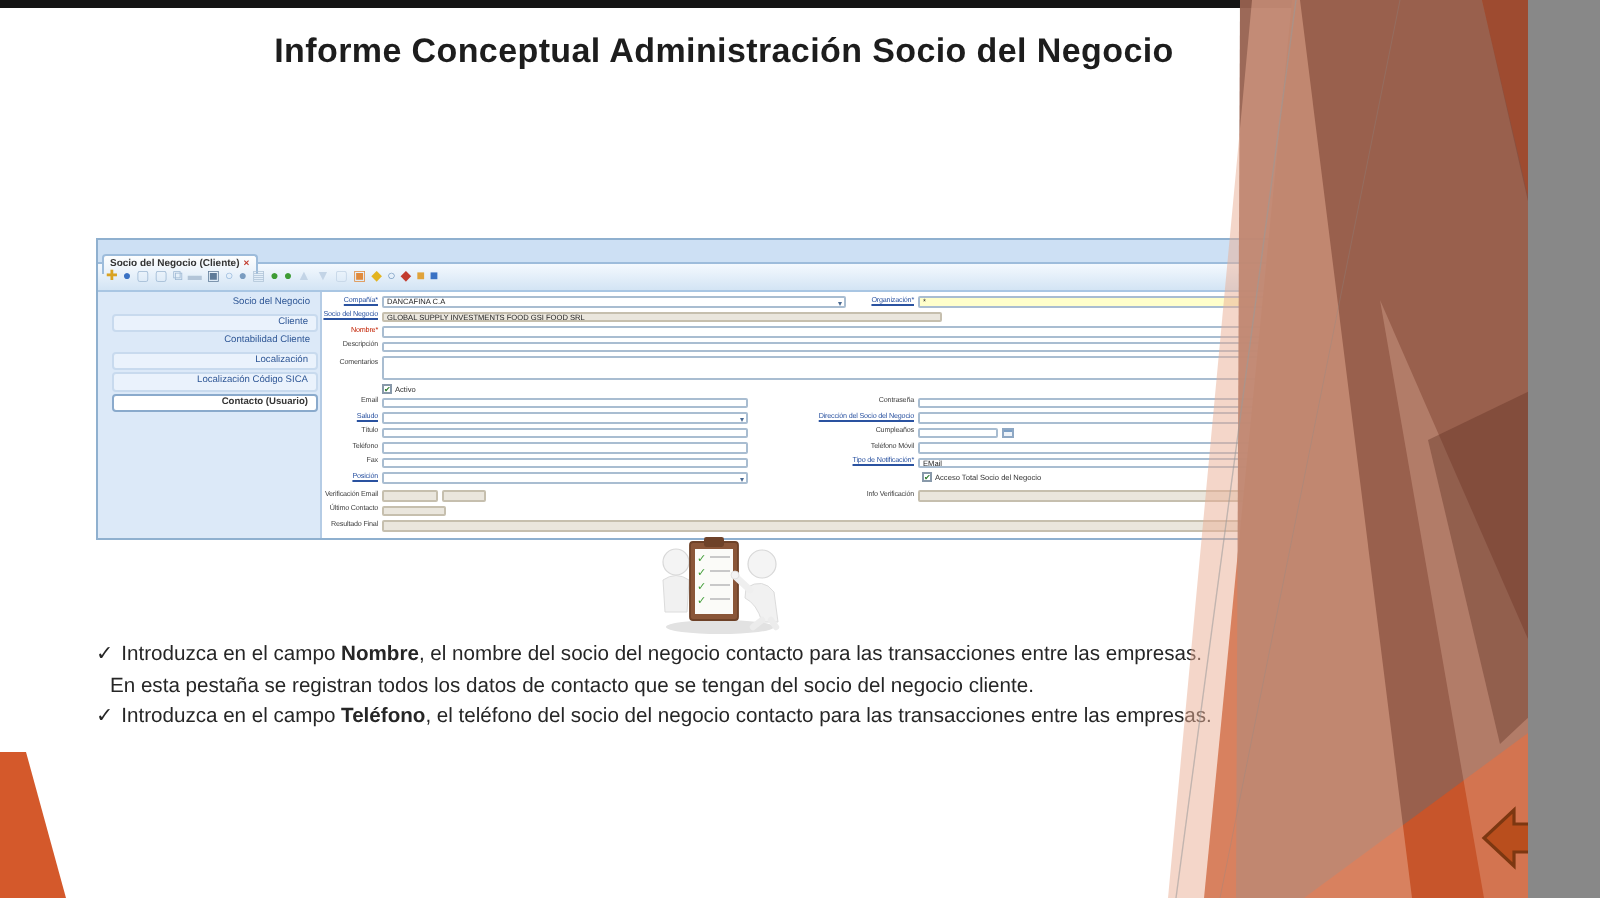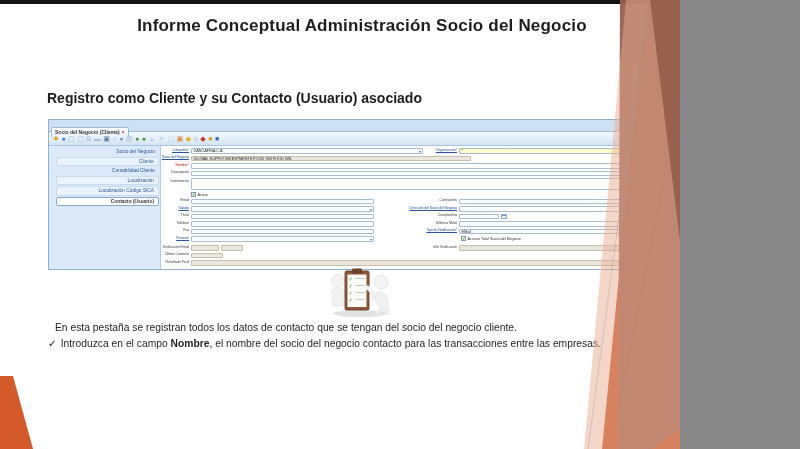--- a/index.html
+++ b/index.html
@@ -1,16 +1,16 @@
 <!DOCTYPE html>
 <html><head>
 <meta charset="utf-8">
 <style>
   html,body{margin:0;padding:0;background:#888;}
-  .slide{position:relative;width:680px;height:449px;background:#fff;overflow:hidden;
+  .slide{position:relative;width:764px;height:449px;background:#fff;overflow:hidden;
          font-family:"Liberation Sans",sans-serif;}
   .topbar{position:absolute;left:0;top:0;width:800px;height:4px;background:#141414;z-index:10;}
   .deco{position:absolute;left:0;top:0;z-index:30;pointer-events:none;}
   .title{position:absolute;left:0;top:16px;width:724px;text-align:center;font-size:17px;
          font-weight:bold;color:#1d1d1d;z-index:20;letter-spacing:.2px;}
   .subtitle{position:absolute;left:47px;top:90px;font-size:14px;font-weight:bold;color:#1d1d1d;z-index:20;}
   
   .shot{position:absolute;left:48px;top:119px;width:592px;height:149px;background:#fff;
         border:1px solid #8fb0cf;z-index:5;}
   .tabstrip{height:11px;background:#cde0f4;border-bottom:1px solid #9dbcdb;}
@@ -53,21 +53,20 @@
   
   .backarrow{position:absolute;left:738px;top:402px;width:44px;height:34px;z-index:40;cursor:pointer;}
 </style>
 </head>
 <body>
 
 <div class="slide">
   <div class="topbar"></div>
 
   <div class="title">Informe Conceptual Administración Socio del Negocio</div>
-  <div class="subtitle">Registro como Cliente y su Contacto (Usuario) asociado</div>
 
   <div class="shot">
     <div class="tabstrip">
       <span class="tab"><span>Socio del Negocio (Cliente)</span><span class="x">×</span></span>
     </div>
     <div class="toolbar">
         <span style="color: rgb(217, 163, 35);">✚</span>
         <span style="color: rgb(58, 114, 196);">●</span>
         <span style="color: rgb(159, 185, 212);">▢</span>
         <span style="color: rgb(159, 185, 212);">▢</span>
@@ -190,22 +189,23 @@
       <rect x="37" y="33" width="10" height="1" fill="#c9c9c9"></rect>
       <circle cx="63" cy="16" r="7" fill="#f4f4f4" stroke="#d8d8d8" stroke-width="0.6"></circle>
       <path d="M55 28 Q63.5 22.5 69 30 L71 45 L63 45 Q60.5 36 54.5 33 Z" fill="#f1f1f1" stroke="#dcdcdc" stroke-width="0.5"></path>
       <path d="M57 29 L50 22.5" stroke="#efefef" stroke-width="3.4" stroke-linecap="round"></path>
       <circle cx="49.5" cy="21.5" r="2" fill="#f4f4f4" stroke="#ddd" stroke-width="0.4"></circle>
       <path d="M63 44 L58.5 47.5 M67.5 44 L70 47.5" stroke="#ececec" stroke-width="3.2" stroke-linecap="round"></path>
     </svg>
   </div>
 
   <div class="bodytext">
+    <div class="bodyline"><span class="chk">✓</span><span>Introduzca en el campo </span><b>Nombre</b><span>, el nombre del socio del negocio contacto para las transacciones entre las empresas.</span></div>
     <div class="bodyline intro"><span>En esta pestaña se registran todos los datos de contacto que se tengan del socio del negocio cliente.</span></div>
-    <div class="bodyline"><span class="chk">✓</span><span>Introduzca en el campo </span><b>Nombre</b><span>, el nombre del socio del negocio contacto para las transacciones entre las empresas.</span></div>
+    <div class="bodyline"><span class="chk">✓</span><span>Introduzca en el campo </span><b>Teléfono</b><span>, el teléfono del socio del negocio contacto para las transacciones entre las empresas.</span></div>
   </div>
 
   <svg class="deco" width="800" height="449" viewBox="0 0 800 449">
     <polygon points="646,0 800,0 800,449 602,449" fill="#c7552b"></polygon>
     <polygon points="766,0 800,0 800,150" fill="#d2693c" opacity="0.9"></polygon>
     <polygon points="620,0 741,0 800,252 800,340 652,449 618,449" fill="#97614f" opacity="0.95"></polygon>
     <polygon points="741,0 764,0 800,168 800,258" fill="#7b4335" opacity="0.55"></polygon>
     <polygon points="626,0 650,0 706,449 584,449" fill="#e9ae94" opacity="0.5"></polygon>
     <polygon points="690,150 800,402 800,449 742,449" fill="#f3c7b0" opacity="0.28"></polygon>
     <polygon points="714,220 772,192 800,325 750,372" fill="#5e3022" opacity="0.38"></polygon>

